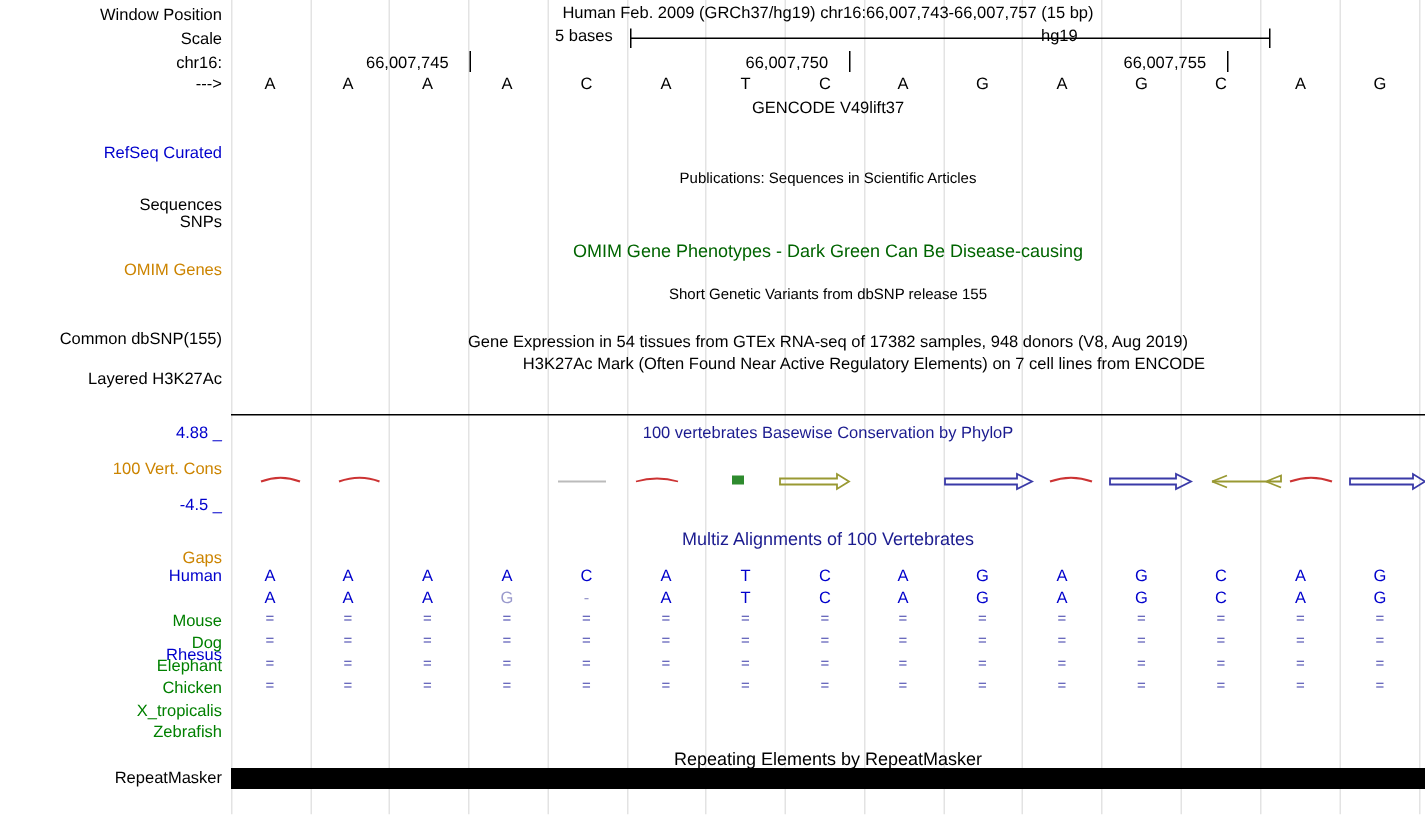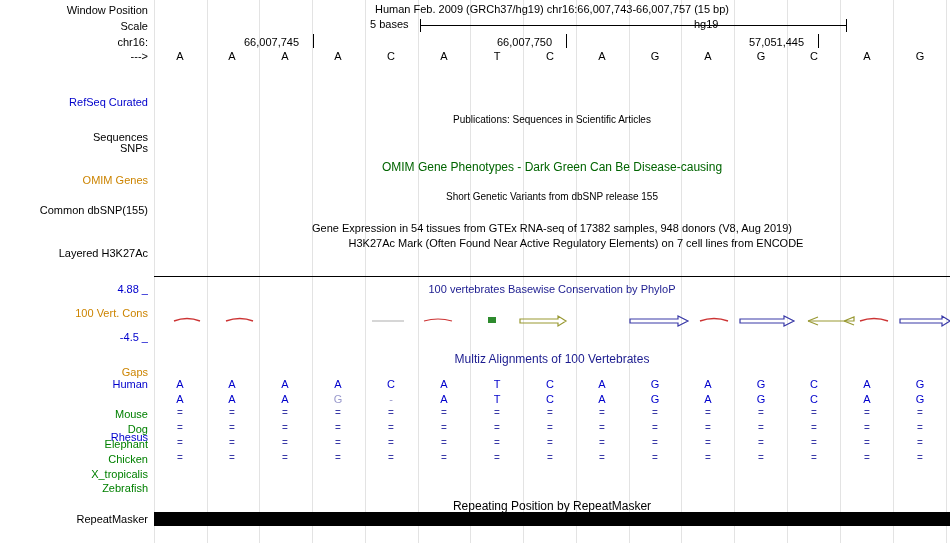--- a/index.html
+++ b/index.html
@@ -144,21 +144,21 @@
   <div class="label-col">
     <div class="rlabel" style="top:4px;">Window Position</div>
     <div class="rlabel" style="top:20px;">Scale</div>
     <div class="rlabel" style="top:36px;">chr16:</div>
     <div class="rlabel" style="top:50px;">---&gt;</div>
 
     <div class="rlabel blue" style="top:96px;">RefSeq Curated</div>
     <div class="rlabel" style="top:131px;">Sequences</div>
     <div class="rlabel" style="top:142px;">SNPs</div>
     <div class="rlabel orange" style="top:174px;">OMIM Genes</div>
-    <div class="rlabel" style="top:204px;margin-left:44px;">Common dbSNP(155)</div>
+    <div class="rlabel" style="top:220px;margin-left:44px;">Common dbSNP(155)</div>
     <div class="rlabel" style="top:247px;">Layered H3K27Ac</div>
 
     <div class="rlabel blue" style="top:283px;">4.88 _</div>
     <div class="rlabel orange" style="top:307px;">100 Vert. Cons</div>
     <div class="rlabel blue" style="top:331px;">-4.5 _</div>
 
     <div class="rlabel orange" style="top:366px;">Gaps</div>
     <div class="rlabel blue" style="top:378px;">Human</div>
     <div class="rlabel blue" style="top:393px;margin-top:38px;">Rhesus</div>
     <div class="rlabel green" style="top:408px;">Mouse</div>
@@ -197,41 +197,42 @@
     <div class="abs" style="left:216px; top:18px;">5 bases</div>
     <div class="scale-bar" style="left:266px; top:25px; width:426px;"></div>
     <div class="scale-tick" style="left:266px; top:19px; height:13px;"></div>
     <div class="scale-tick" style="left:692px; top:19px; height:13px;"></div>
     <div class="abs" style="left:540px; top:18px;">hg19</div>
 
     <div class="tick-label" style="left:90px; top:36px;">66,007,745</div>
     <div class="scale-tick" style="left:159px; top:34px; height:14px;"></div>
     <div class="tick-label" style="left:343px; top:36px;">66,007,750</div>
     <div class="scale-tick" style="left:412px; top:34px; height:14px;"></div>
-    <div class="tick-label" style="left:595px; top:36px;">57,051,445</div>
+    <div class="tick-label" style="left:595px; top:36px;">66,007,755</div>
     <div class="scale-tick" style="left:664px; top:34px; height:14px;"></div>
 
     <div id="seq-top">
         <div class="base" style="left: 26px; top: 50px;">A</div>
         <div class="base" style="left: 78px; top: 50px;">A</div>
         <div class="base" style="left: 131px; top: 50px;">A</div>
         <div class="base" style="left: 184px; top: 50px;">A</div>
         <div class="base" style="left: 237px; top: 50px;">C</div>
         <div class="base" style="left: 290px; top: 50px;">A</div>
         <div class="base" style="left: 343px; top: 50px;">T</div>
         <div class="base" style="left: 396px; top: 50px;">C</div>
         <div class="base" style="left: 448px; top: 50px;">A</div>
         <div class="base" style="left: 501px; top: 50px;">G</div>
         <div class="base" style="left: 554px; top: 50px;">A</div>
         <div class="base" style="left: 607px; top: 50px;">G</div>
         <div class="base" style="left: 660px; top: 50px;">C</div>
         <div class="base" style="left: 713px; top: 50px;">A</div>
         <div class="base" style="left: 766px; top: 50px;">G</div>
       </div>
 
+    <div class="centered-text" style="top:66px;">GENCODE V49lift37</div>
 
     <div class="centered-text dgreen" style="top:160px; font-size:12px;">OMIM Gene Phenotypes - Dark Green Can Be Disease-causing</div>
 
     <div class="centered-text" style="top:114px; font-size:10px;">Publications: Sequences in Scientific Articles</div>
 
     <div class="centered-text" style="top:191px; font-size:10px;">Short Genetic Variants from dbSNP release 155</div>
 
     <div class="centered-text" style="top:222px;">Gene Expression in 54 tissues from GTEx RNA-seq of 17382 samples, 948 donors (V8, Aug 2019)</div>
     <div class="centered-text" style="top:237px;margin-left:24px;">H3K27Ac Mark (Often Found Near Active Regulatory Elements) on 7 cell lines from ENCODE</div>
 
@@ -356,20 +357,20 @@
           <div class="eqmark" style="left: 554px; top: 0px;">=</div>
           <div class="eqmark" style="left: 607px; top: 0px;">=</div>
           <div class="eqmark" style="left: 660px; top: 0px;">=</div>
           <div class="eqmark" style="left: 713px; top: 0px;">=</div>
           <div class="eqmark" style="left: 766px; top: 0px;">=</div>
         </div>
         <div class="dash-row" style="top: 468px;"></div>
         <div class="dash-row" style="top: 483px;"></div>
       </div>
 
-    <div class="centered-text" style="top:499px; font-size:12px;">Repeating Position by RepeatMasker</div>
+    <div class="centered-text" style="top:499px; font-size:12px;">Repeating Elements by RepeatMasker</div>
   </div>
 
   <div class="hsep" style="top:276px;"></div>
 
   <div class="repeat-bar" style="top:512px;"></div>
 
 </div>
 
 </body></html>

